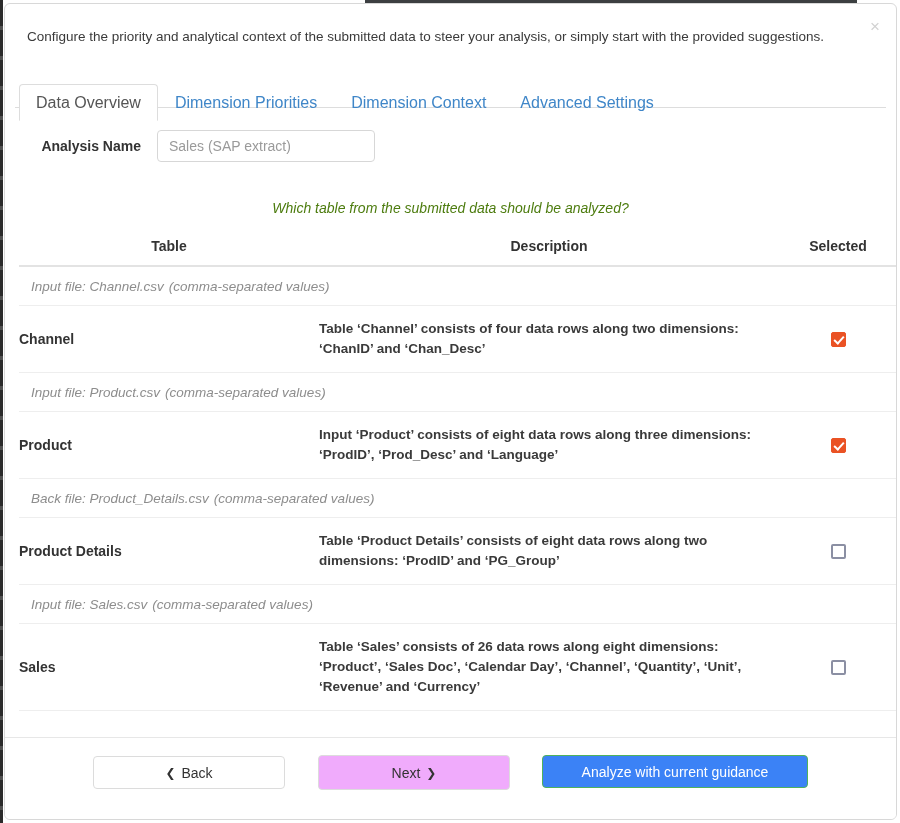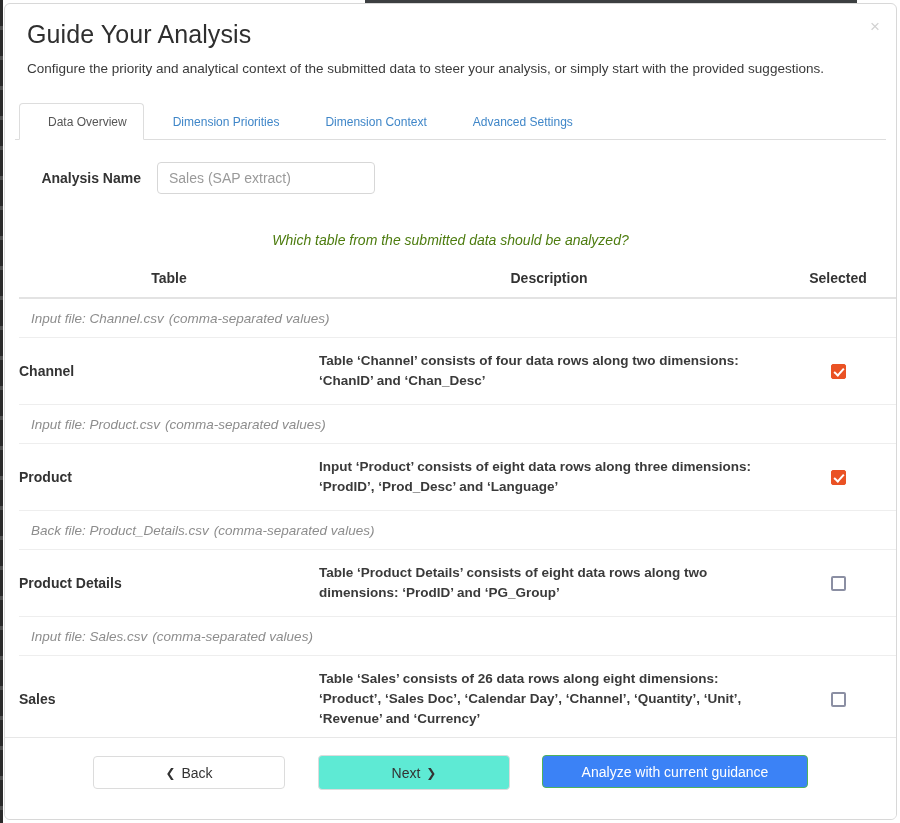--- a/index.html
+++ b/index.html
@@ -100,29 +100,29 @@
   .tabs {
     margin: 26px 10px 0 10px;
     padding-left: 4px;
     display: flex;
     align-items: flex-end;
     border-bottom: 1px solid #ddd;
     height: 36px;
     box-sizing: border-box;
   }
   .tab {
-    font-size: 12px;
+    font-size: 16px;
     color: #3f86c8;
-    padding: 9px 16px 8px 28px;
+    padding: 9px 16px 8px 16px;
     line-height: 18px;
     cursor: pointer;
     border: 1px solid transparent;
     border-radius: 4px 4px 0 0;
     position: relative;
-    top: 1px;
+    top: 14px;
     white-space: nowrap;
   }
   .tab.active {
     color: #555555;
     background: #ffffff;
     border-color: #ddd #ddd #ffffff #ddd;
   }
 
   
   .modal-body {
@@ -282,21 +282,21 @@
     height: 33px;
     background: #ffffff;
     border: 1px solid #dcdcdc;
     color: #333333;
   }
   .btn-next {
     left: 313px;
     top: 17px;
     width: 192px;
     height: 35px;
-    background: #5eead4;
+    background: #f0abfc;
     border: 1px solid #dcdcdc;
     color: #333333;
   }
   .btn-analyze {
     left: 537px;
     top: 17px;
     width: 266px;
     height: 33px;
     background: #3b82f6;
     border: 1px solid #51b15c;
@@ -309,21 +309,20 @@
 
 <div id="viewport">
 
   <div class="chrome-top-band"></div>
   <div class="chrome-left-edge"></div>
 
   <div id="modal">
 
     <div class="modal-head">
       <div class="close-btn">×</div>
-      <h1 class="modal-title">Guide Your Analysis</h1>
       <div class="modal-sub">Configure the priority and analytical context of the submitted data to steer your analysis, or simply start with the provided suggestions.</div>
     </div>
 
     <div class="tabs">
       <div class="tab active">Data Overview</div>
       <div class="tab">Dimension Priorities</div>
       <div class="tab">Dimension Context</div>
       <div class="tab">Advanced Settings</div>
     </div>
 

